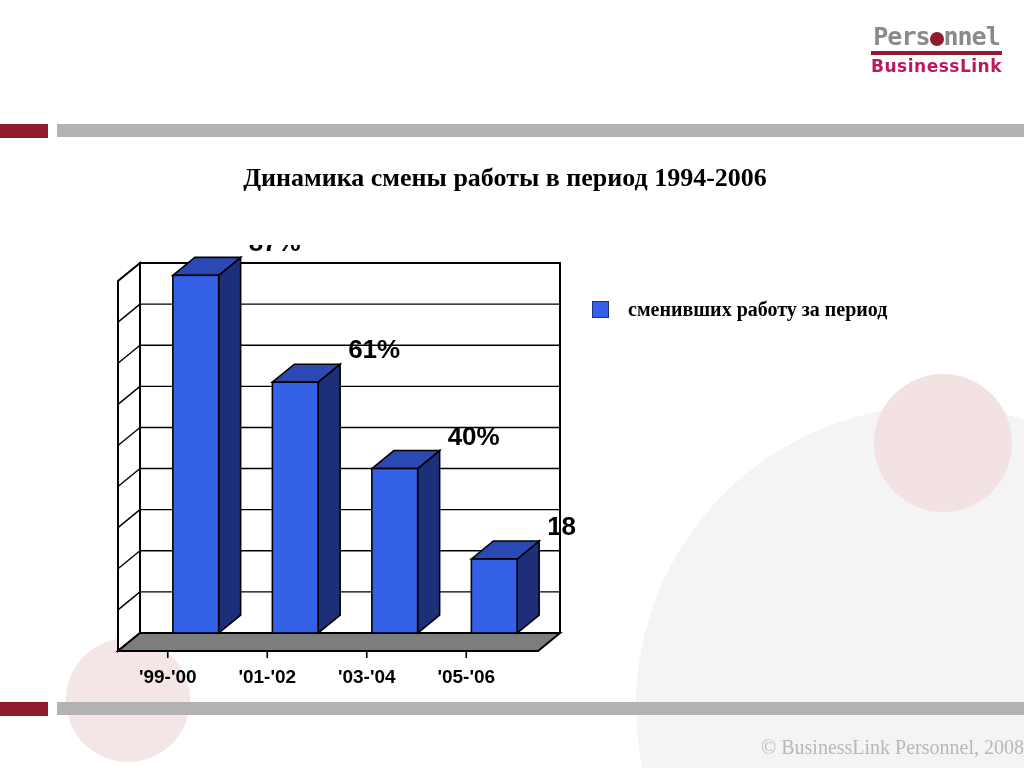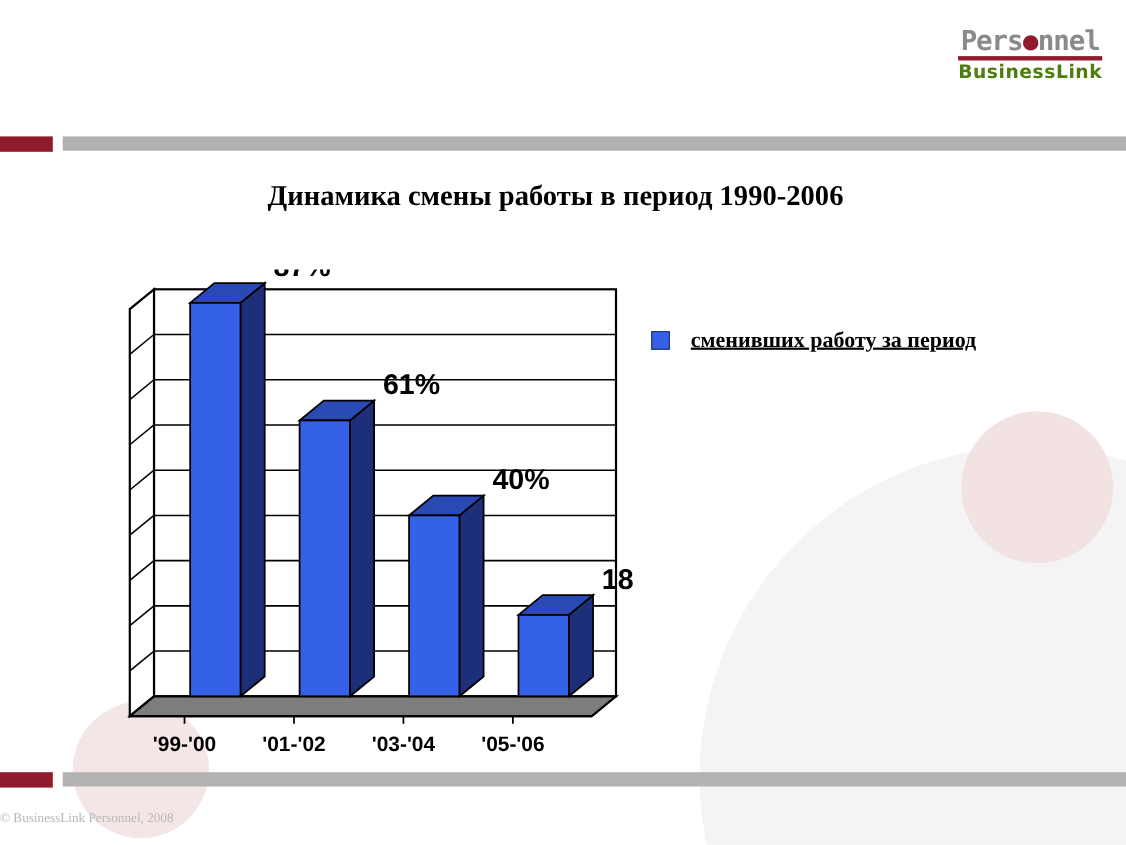--- a/index.html
+++ b/index.html
@@ -86,21 +86,21 @@
     display: block;
     height: 4px;
     background: #8f1b2c;
     margin: 2px 0 3px 0;
   }
   .logo-sub {
     font-family: "DejaVu Sans", sans-serif;
     font-weight: bold;
     font-size: 17px;
     letter-spacing: 0.5px;
-    color: #4d7c0f;
+    color: #be185d;
     display: block;
     white-space: nowrap;
   }
 
   .slide-title {
     position: absolute;
     left: 60px;
     top: 60px;
     font-size: 39px;
     font-weight: 300;
@@ -178,21 +178,21 @@
     margin-right: 9px;
     flex: 0 0 auto;
   }
   .legend-text {
     font-family: "Liberation Serif", serif;
     font-weight: bold;
     font-size: 20px;
     line-height: 1.35;
     color: #000000;
   }
-  .legend-line2 { display: block; padding-left: 10px; text-decoration: underline; }
+  .legend-line2 { display: block; padding-left: 10px; }
 
   
   .footer-rule {
     position: absolute;
     left: 0;
     top: 700px;
     width: 1024px;
     height: 16px;
     z-index: 5;
   }
@@ -210,23 +210,23 @@
     top: 2px;
     right: 0;
     height: 13px;
     background: #b2b2b2;
   }
   .copyright {
     position: absolute;
     left: 0;
     top: 756px;
     width: 1024px;
-    text-align: left;
+    text-align: right;
     font-family: "Liberation Serif", serif;
-    font-size: 12px;
+    font-size: 20px;
     color: #b8b8b8;
     z-index: 5;
     transform: translateY(-20px);
   }
 </style>
 </head>
 <body>
 
 <div id="slide">
 
@@ -239,21 +239,21 @@
     <span class="logo-rule"></span>
     <span class="logo-sub">BusinessLink</span>
   </div>
 
 
   <div class="header-rule">
     <div class="tab"></div>
     <div class="bar"></div>
   </div>
 
-  <div class="chart-title">Динамика смены работы в период 1990-2006</div>
+  <div class="chart-title">Динамика смены работы в период 1994-2006</div>
 
   <svg id="chart" viewBox="0 0 460 440">
     <g id="chart-layer">
         <rect x="24" y="18" width="420" height="370" fill="#ffffff" stroke="#000000" stroke-width="2"></rect>
         <polygon points="24,18 2,36 2,406 24,388" fill="#ffffff" stroke="#000000" stroke-width="2"></polygon>
         <polygon points="24,388 2,406 422,406 444,388" fill="#7d7d7d" stroke="#000000" stroke-width="2"></polygon>
         <line x1="24" y1="346.8888888888889" x2="444" y2="346.8888888888889" stroke="#000000" stroke-width="1.4"></line>
         <line x1="2" y1="364.8888888888889" x2="24" y2="346.8888888888889" stroke="#000000" stroke-width="1.4"></line>
         <line x1="24" y1="305.77777777777777" x2="444" y2="305.77777777777777" stroke="#000000" stroke-width="1.4"></line>
         <line x1="2" y1="323.77777777777777" x2="24" y2="305.77777777777777" stroke="#000000" stroke-width="1.4"></line>

